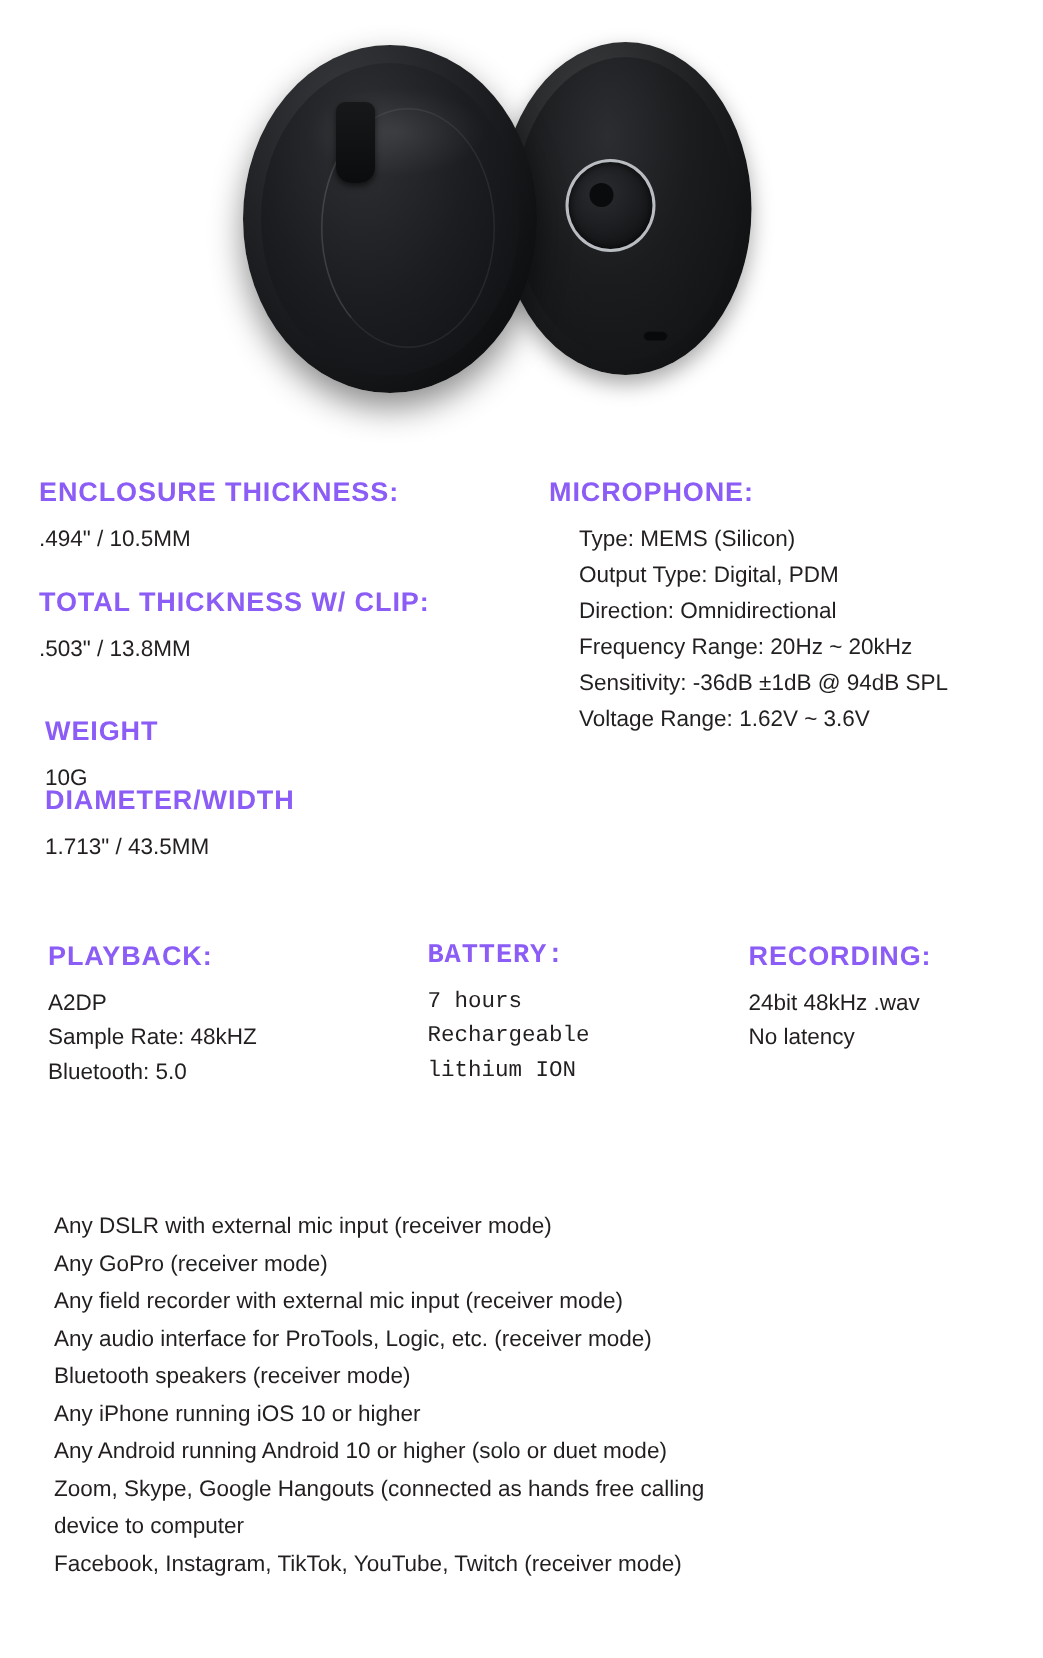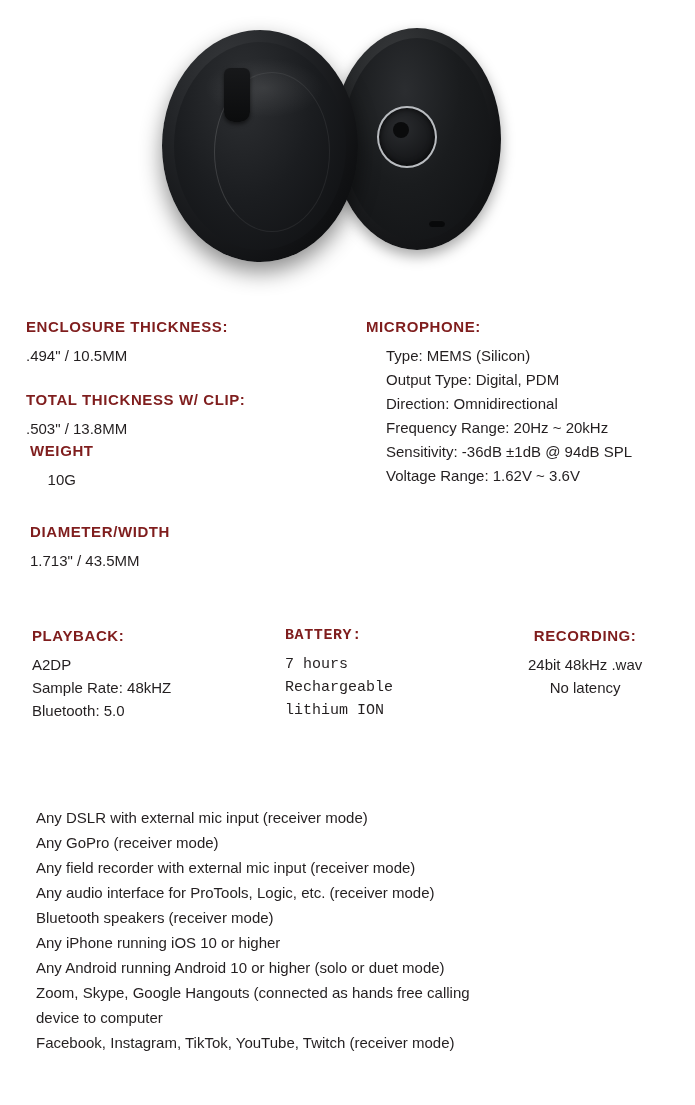--- a/index.html
+++ b/index.html
@@ -121,48 +121,48 @@
     top: 16px;
     width: 120px;
     height: 60px;
     border-radius: 50%;
     background: radial-gradient(ellipse at 50% 50%, rgba(255,255,255,0.09) 0%, rgba(255,255,255,0) 70%);
   }
 
   
   .spec-head {
     font-weight: bold;
-    font-size: 15px;
+    font-size: 18px;
     letter-spacing: 0.6px;
-    color: #7f1d1d;
+    color: #8b5cf6;
     margin: 0 0 9px 0;
     white-space: nowrap;
   }
   .spec-body {
     font-size: 15px;
     line-height: 23px;
     color: #231f20;
     margin: 0;
     white-space: nowrap;
   }
   .blk { position: absolute; }
 
   
   .b-enclosure { left: 26px;  top: 318px; }
   .b-total     { left: 26px;  top: 391px; }
-  .b-weight    { left: 30px;  top: 442px; text-align: center; }
+  .b-weight    { left: 30px;  top: 477px; }
   .b-diameter  { left: 30px;  top: 523px; }
   .b-mic       { left: 366px; top: 318px; }
   .b-mic .spec-body { line-height: 24px; }
   .b-mic-list  { margin-left: 20px; }
 
   
   .b-playback  { left: 32px;  top: 627px; }
   .b-battery   { left: 285px; top: 627px; font-family: Liberation Mono, monospace; }
-  .b-recording { left: 528px; top: 627px; text-align: center; }
+  .b-recording { left: 499px; top: 627px; }
 
   
   .b-compatible { left: 32px; top: 805px; }
   .b-compatible .spec-body { margin-left: 4px; line-height: 25px; }
   .b-compatible .spec-head { margin-bottom: 18px; }
 </style>
 </head>
 <body>
 
 <div class="hero">

